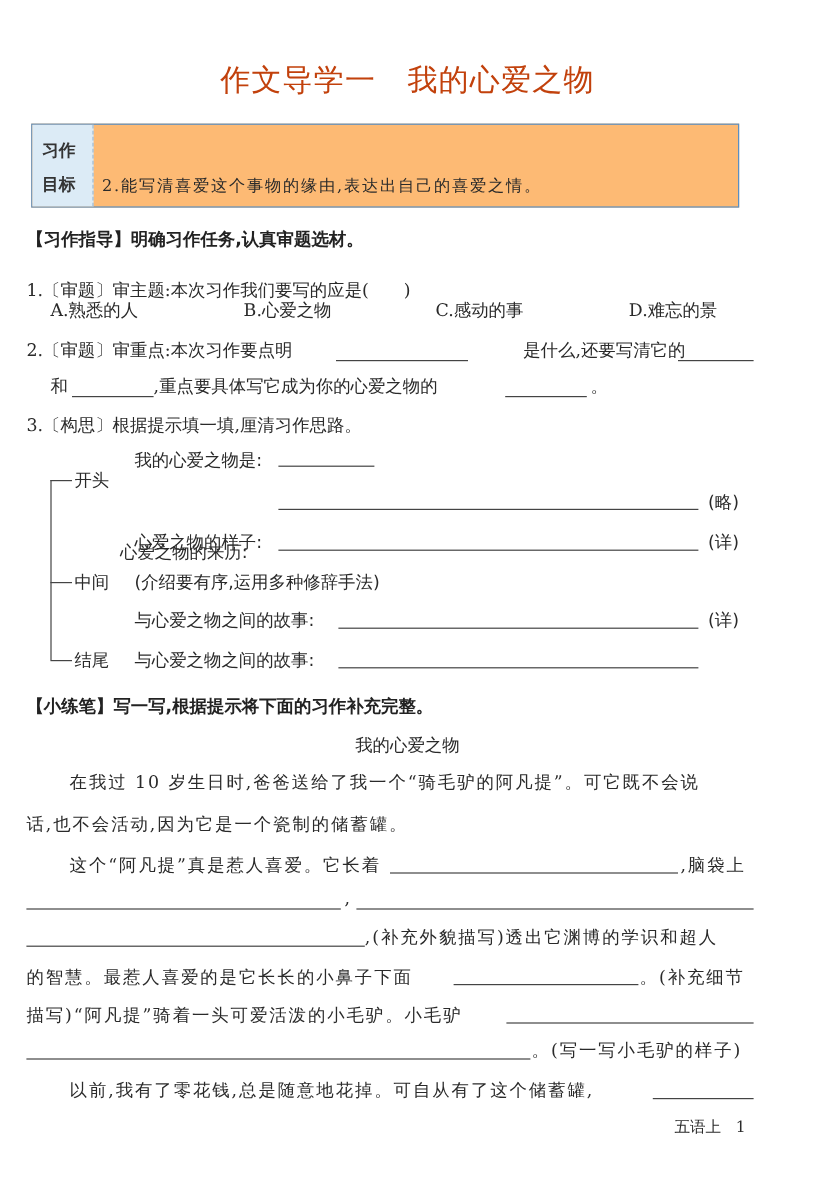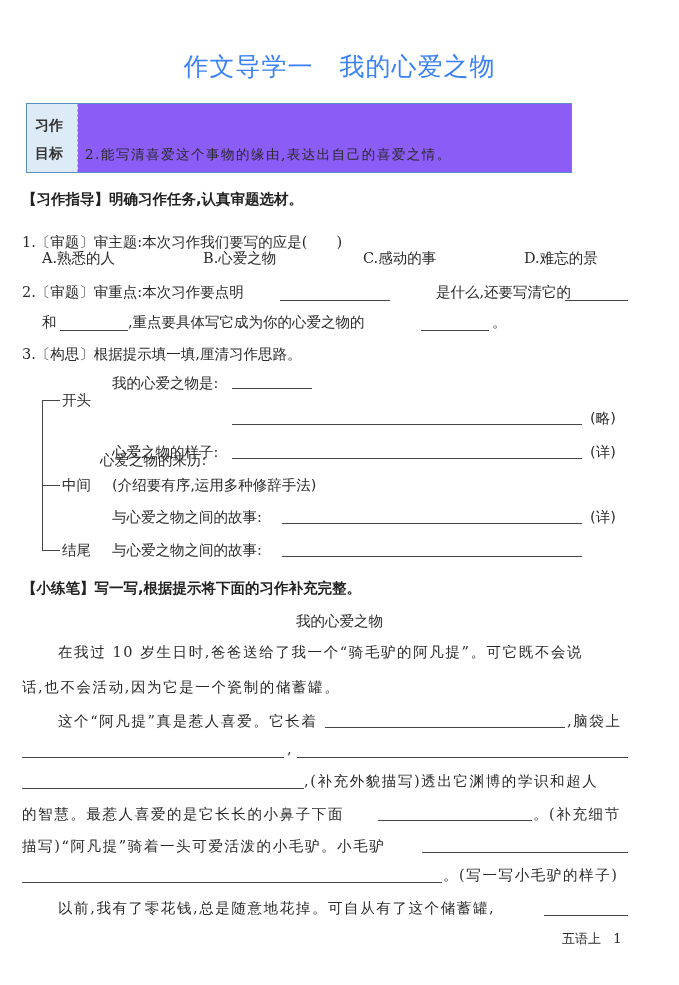--- a/index.html
+++ b/index.html
@@ -1,22 +1,22 @@
 <!DOCTYPE html>
 <html><head>
 <meta charset="utf-8">
 <style>
   html, body { margin:0; padding:0; background:#ffffff; }
   body { width:679px; height:985px; position:relative; overflow:hidden;
          font-family:"DejaVu Serif","Liberation Serif",serif; color:#2a2a2a; }
   .abs { position:absolute; white-space:nowrap; }
   .title { left:0; width:679px; top:50px; text-align:center; font-family:"DejaVu Sans","Liberation Sans",sans-serif;
-           font-size:25px; letter-spacing:1px; color:#3b82f6; }
+           font-size:25px; letter-spacing:1px; color:#c2410c; }
   .title .gap { display:inline-block; width:26px; }
-  .goalbox { left:26px; top:103px; width:546px; height:70px; border:1.5px solid #5b8fc2; box-sizing:border-box; background:#8b5cf6; }
+  .goalbox { left:26px; top:103px; width:590px; height:70px; border:1.5px solid #5b8fc2; box-sizing:border-box; background:#fdba74; }
   .goalbox .side { position:absolute; left:0; top:0; width:50px; height:100%; background:#dcebf6; border-right:1px dashed #9fb9d0; }
   .goalbox .side span { position:absolute; left:8px; font-family:"DejaVu Sans","Liberation Sans",sans-serif; font-size:14px; font-weight:bold; color:#333; }
   .goalbox .line { position:absolute; left:58px; font-size:13.5px; letter-spacing:1.5px; }
   .sec { font-family:"DejaVu Sans","Liberation Sans",sans-serif; font-weight:bold; font-size:14.5px; color:#222; }
   .txt { font-size:14.5px; }
   .sans { font-family:"DejaVu Sans","Liberation Sans",sans-serif; }
   .hline { position:absolute; border-top:1px solid #444; height:0; }
   .vline { position:absolute; border-left:1px solid #444; width:0; }
   .para { font-size:14.5px; letter-spacing:1.6px; }
 </style>

